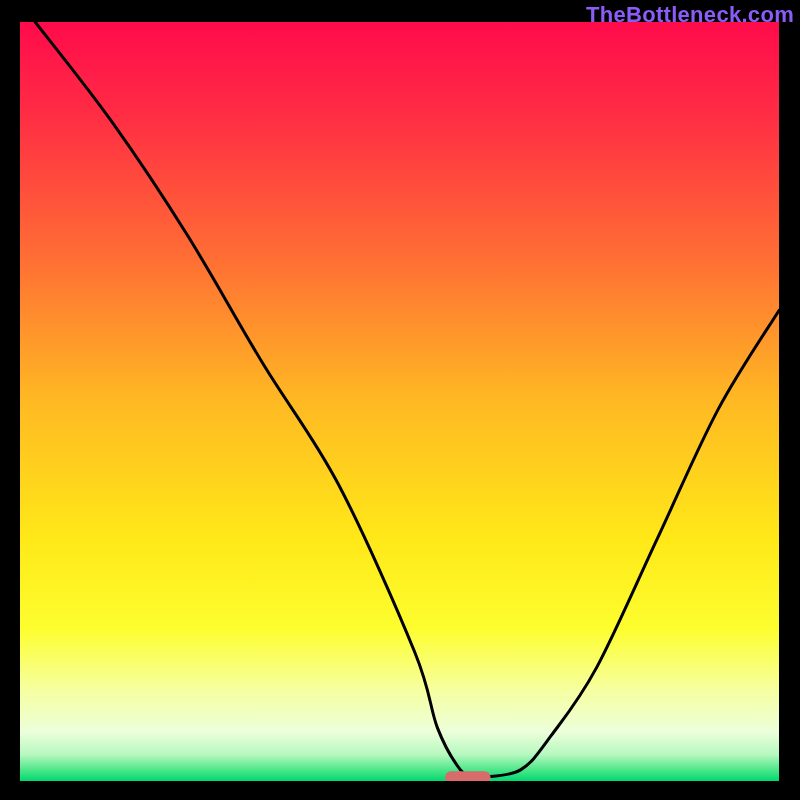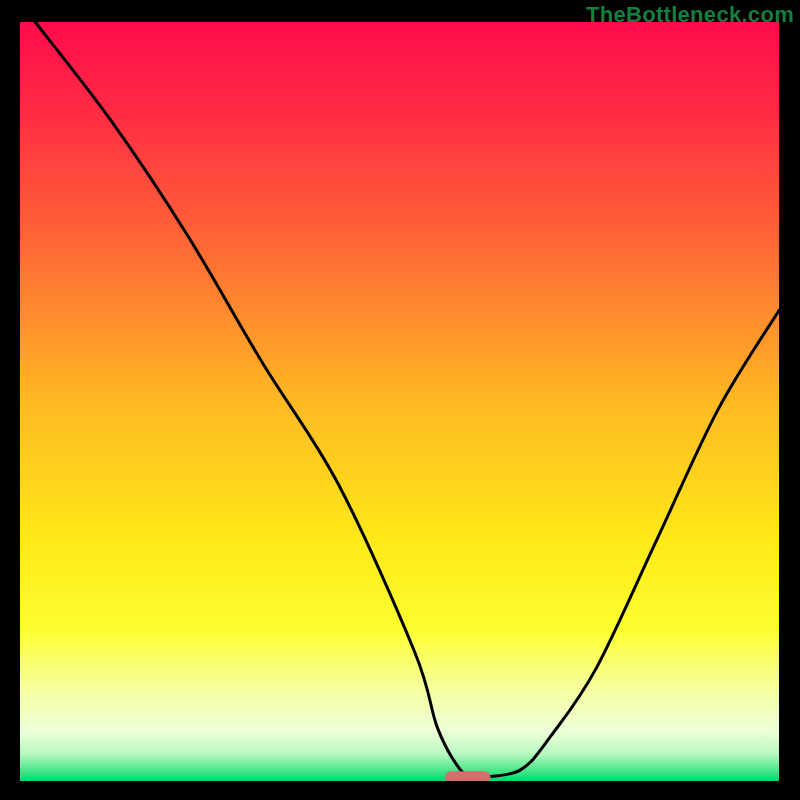--- a/index.html
+++ b/index.html
@@ -22,21 +22,21 @@
     position: absolute;
     left: 0;
     top: 0;
     width: 759px;
     height: 759px;
   }
   .watermark {
     position: absolute;
     right: 6px;
     top: 2px;
-    color: #15803d;
+    color: #8b5cf6;
     font-family: Arial, Helvetica, sans-serif;
     font-size: 22px;
     font-weight: 700;
     letter-spacing: 0.3px;
     user-select: none;
   }
 </style>
 </head>
 <body>
 

